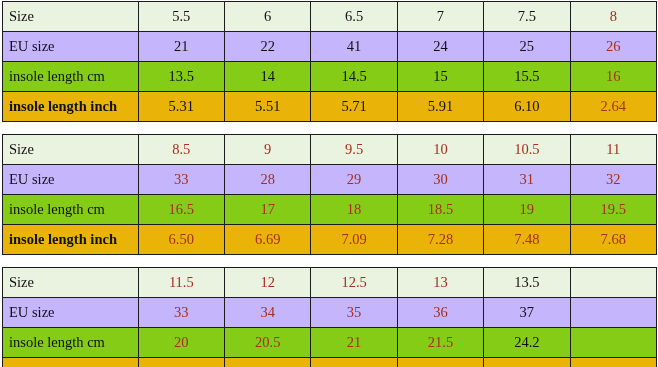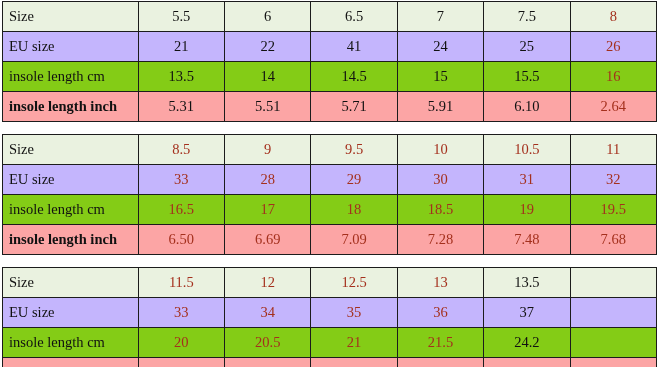--- a/index.html
+++ b/index.html
@@ -59,21 +59,21 @@
   td.val {
     text-align: center;
     color: #111111;
     font-size: 14.5px;
   }
 
   
   tr.r1 td { background: #eaf2e0; }
   tr.r2 td { background: #c4b5fd; }
   tr.r3 td { background: #84cc16; }
-  tr.r4 td { background: #fca5a5; }
+  tr.r4 td { background: #eab308; }
 
   
   tr.r4 td.label { font-weight: 600; }
 
   
   td.red { color: #a4301d; }
 
   
   td.empty { color: transparent; }
 

